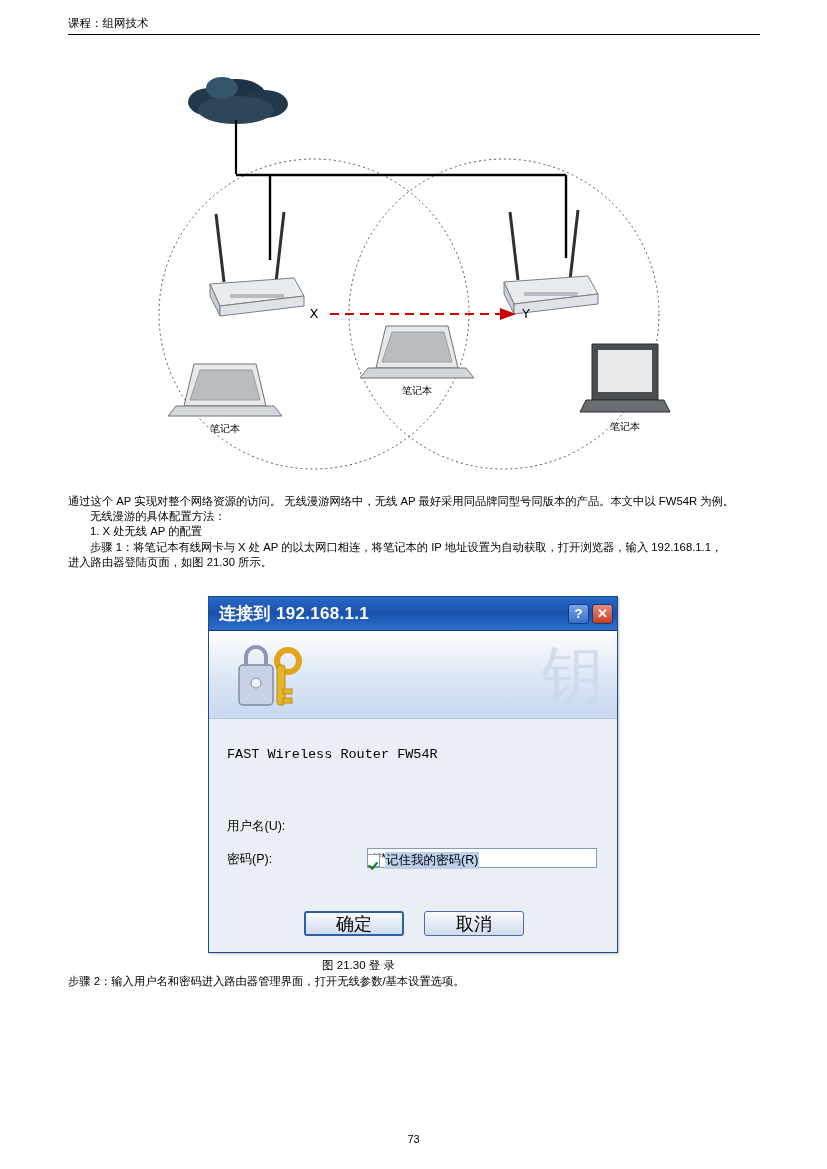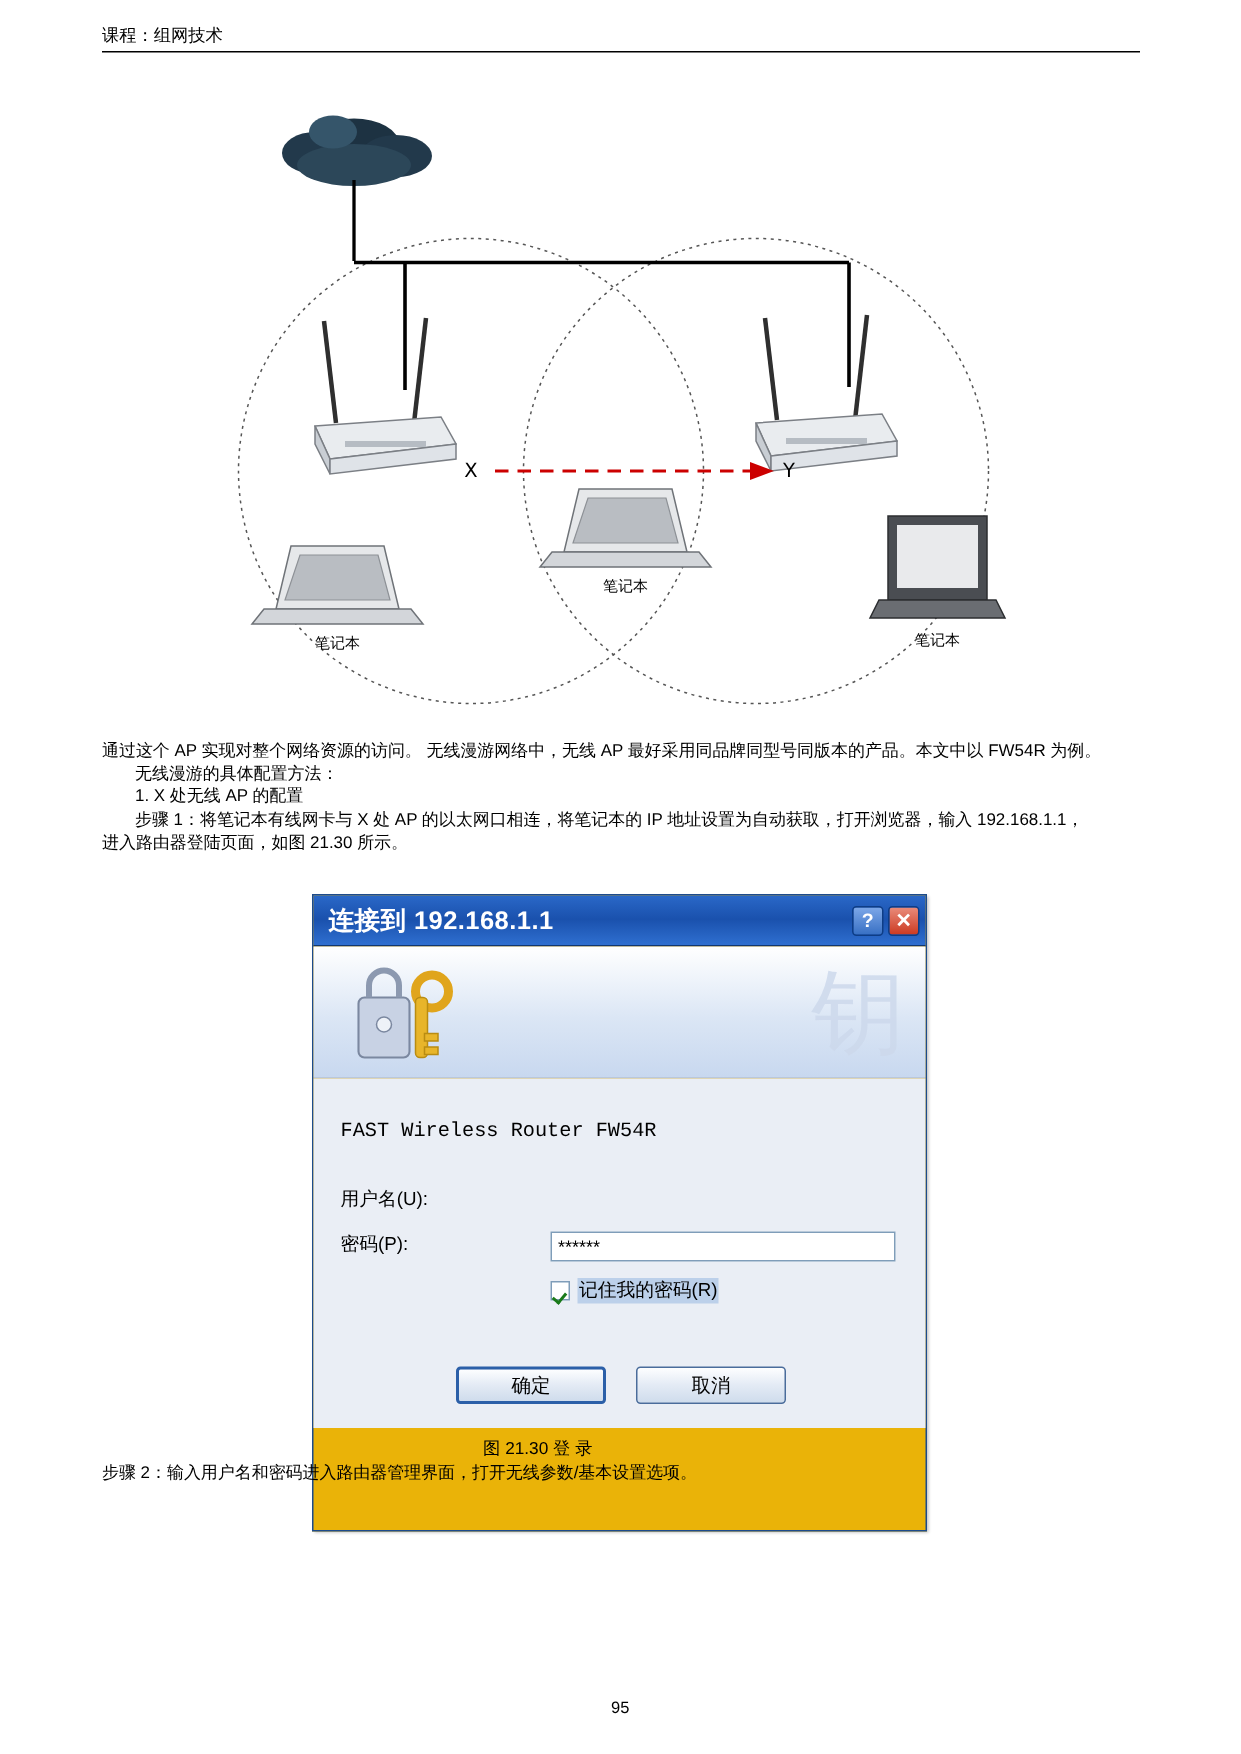--- a/index.html
+++ b/index.html
@@ -51,23 +51,23 @@
   }
   .body-text p { margin: 0; }
   .ind { text-indent: 22px; }
   
   .fig2-wrap {
     position: absolute;
     left: 208px; top: 596px;
     width: 410px; height: 357px;
   }
   .dlg {
-    width: 410px; height: 425px;
+    width: 410px; height: 357px;
     border: 1px solid #1c4b8c;
-    background: #eab308;
+    background: #fef9c3;
     position: relative;
     box-shadow: 1px 1px 2px rgba(0,0,0,0.25);
   }
   .dlg-title {
     height: 34px;
     background: linear-gradient(to bottom,#2a68c8 0%,#1a51ad 48%,#2f6fd0 100%);
     display: flex; align-items: center;
     padding: 0 4px 0 10px;
     border-bottom: 1px solid #12376f;
   }
@@ -113,21 +113,21 @@
     background: #eaeef5;
   }
   .router-name {
     position: absolute; left: 18px; top: 28px;
     font-family: "Liberation Mono", monospace;
     font-size: 13.5px;
     text-align: right;
   }
   .row {
     position: absolute;
-    display: flex; align-items: flex-start;
+    display: flex; align-items: flex-end; margin-top: 27px;
   }
   .row.user { left: 18px; top: 72px; }
   .row.pass { left: 18px; top: 102px; }
   .lbl { width: 140px; font-size: 12.5px; }
   .input {
     width: 230px; height: 20px;
     border: 1px solid #7f9db9;
     background: #fff;
     display: flex; align-items: center;
     font-size: 12px;
@@ -172,21 +172,21 @@
   .btn-row {
     position: absolute; left: 0; bottom: 16px;
     width: 410px;
     display: flex; justify-content: center; gap: 20px;
   }
   .btn {
     width: 100px; height: 25px;
     border: 1px solid #4a6c9b;
     border-radius: 3px;
     background: linear-gradient(to bottom,#fdfeff 0%,#e4ebf5 48%,#cfdcec 100%);
-    font-size: 13px;
+    font-size: 18px;
     display: flex; align-items: center; justify-content: center;
   }
   .btn.primary { border: 2px solid #2b5fa8; }
   .fig2-caption {
     position: absolute;
     left: 0; top: 958px; width: 717px;
     text-align: center; font-size: 11.5px;
   }
   .step2 {
     position: absolute;
@@ -333,14 +333,14 @@
         </div>
       </div>
 
     </div>
   </div>
 
   <div class="fig2-caption">图 21.30  登 录</div>
 
   <div class="step2">步骤 2：输入用户名和密码进入路由器管理界面，打开无线参数/基本设置选项。</div>
 
-  <div class="footer">95</div>
+  <div class="footer">73</div>
 </div>
 
 </body></html>

